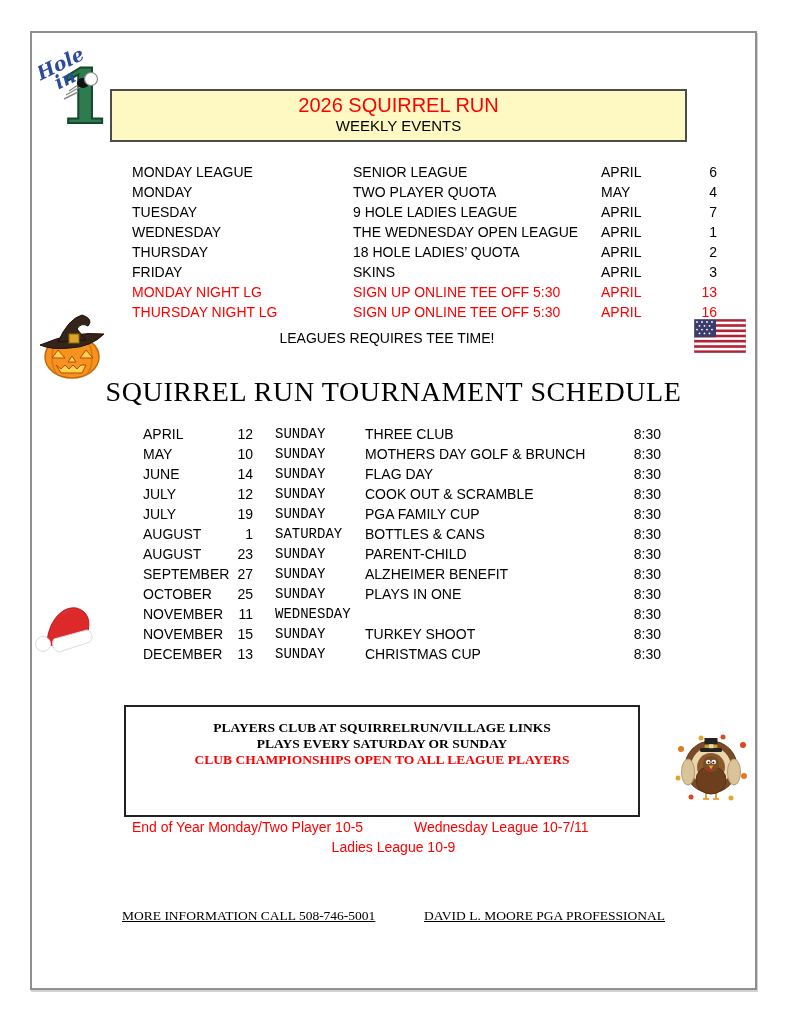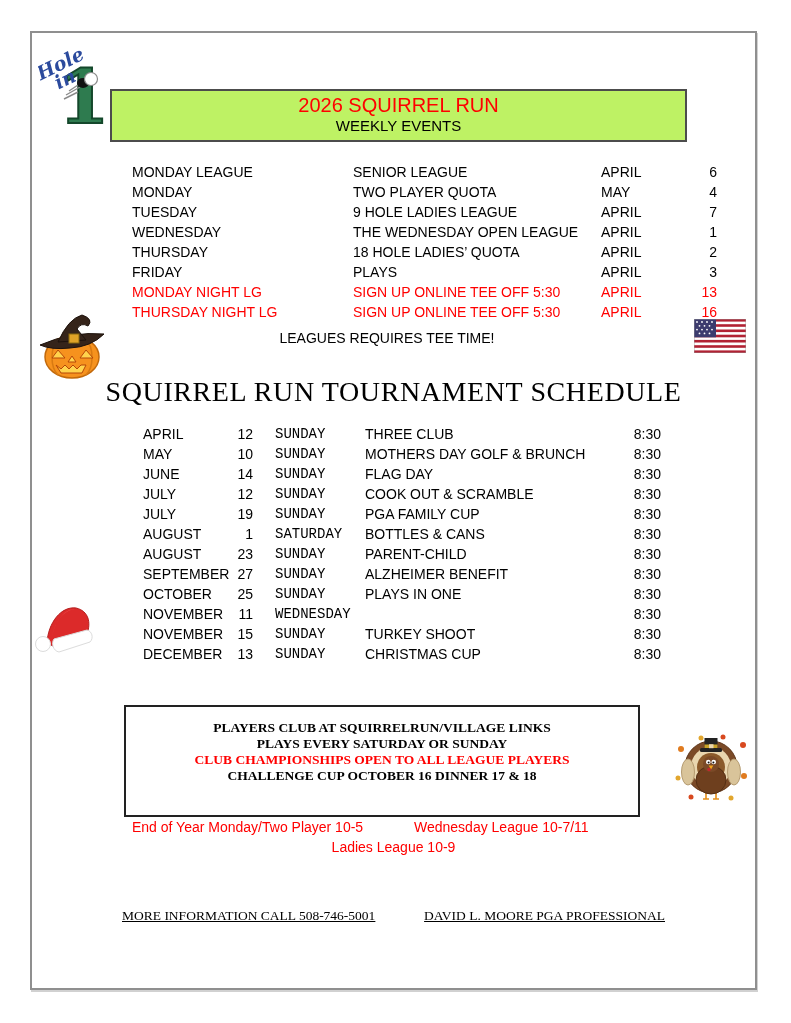--- a/index.html
+++ b/index.html
@@ -4,21 +4,21 @@
 <style>
   html,body{margin:0;padding:0;background:#ffffff;}
   body{width:791px;height:1023px;position:relative;overflow:hidden;
        font-family:"Liberation Sans",sans-serif;color:#000;}
   .page{position:absolute;left:30px;top:31px;width:727px;height:959px;
         background:#fff;border:2px solid #8f8f8f;box-sizing:border-box;
         box-shadow:1px 2px 0 rgba(0,0,0,.18);}
   .abs{position:absolute;}
   
   .header-box{position:absolute;left:78px;top:56px;width:573px;height:49px;
-              border:2px solid #4c4c4c;text-align:center;background:#bef264;}
+              border:2px solid #4c4c4c;text-align:center;background:#fef9c3;}
   .header-title{margin-top:3px;font-size:20px;line-height:23px;color:#FF0000;}
   .header-sub{font-size:15px;line-height:18px;color:#000;}
   
   .weekly{position:absolute;left:100px;top:129px;width:585px;font-size:14px;}
   .wrow{display:flex;height:20px;line-height:20px;white-space:nowrap;}
   .wrow[data-variant="red"]{color:#FF0000;}
   .w-day{width:221px;} .w-event{width:248px;} .w-month{width:80px;}
   .w-date{flex:1;text-align:right;}
   .note{position:absolute;top:297px;left:0;width:710px;text-align:center;font-size:14px;}
   
@@ -107,21 +107,21 @@
 
       <div class="wrow" data-variant="">
         <span class="w-day">THURSDAY</span>
         <span class="w-event">18 HOLE LADIES’ QUOTA</span>
         <span class="w-month">APRIL</span>
         <span class="w-date">2</span>
       </div>
 
       <div class="wrow" data-variant="">
         <span class="w-day">FRIDAY</span>
-        <span class="w-event">PLAYS</span>
+        <span class="w-event">SKINS</span>
         <span class="w-month">APRIL</span>
         <span class="w-date">3</span>
       </div>
 
       <div class="wrow" data-variant="red">
         <span class="w-day">MONDAY NIGHT LG</span>
         <span class="w-event">SIGN UP ONLINE TEE OFF 5:30</span>
         <span class="w-month">APRIL</span>
         <span class="w-date">13</span>
       </div>
@@ -293,21 +293,20 @@
   </div>
 
   <div class="pc-box">
 
       <div class="pc-line" data-variant="">PLAYERS CLUB AT SQUIRRELRUN/VILLAGE LINKS</div>
 
       <div class="pc-line" data-variant="">PLAYS EVERY SATURDAY OR SUNDAY</div>
 
       <div class="pc-line" data-variant="red">CLUB CHAMPIONSHIPS OPEN TO ALL LEAGUE PLAYERS</div>
 
-      <div class="pc-line" data-variant="">CHALLENGE CUP OCTOBER 16 DINNER 17 &amp; 18</div>
     </div>
 
   <div class="abs turkey">
     <svg width="76" height="70" viewBox="0 0 76 70">
       <g>
         <circle cx="8" cy="16" r="3" fill="#E07B1F"></circle>
           <circle cx="70" cy="12" r="3" fill="#D8491F"></circle>
         <circle cx="5" cy="45" r="2.5" fill="#E2A62E"></circle>
           <circle cx="71" cy="43" r="3" fill="#E07B1F"></circle>
         <circle cx="18" cy="64" r="2.5" fill="#D8491F"></circle>

